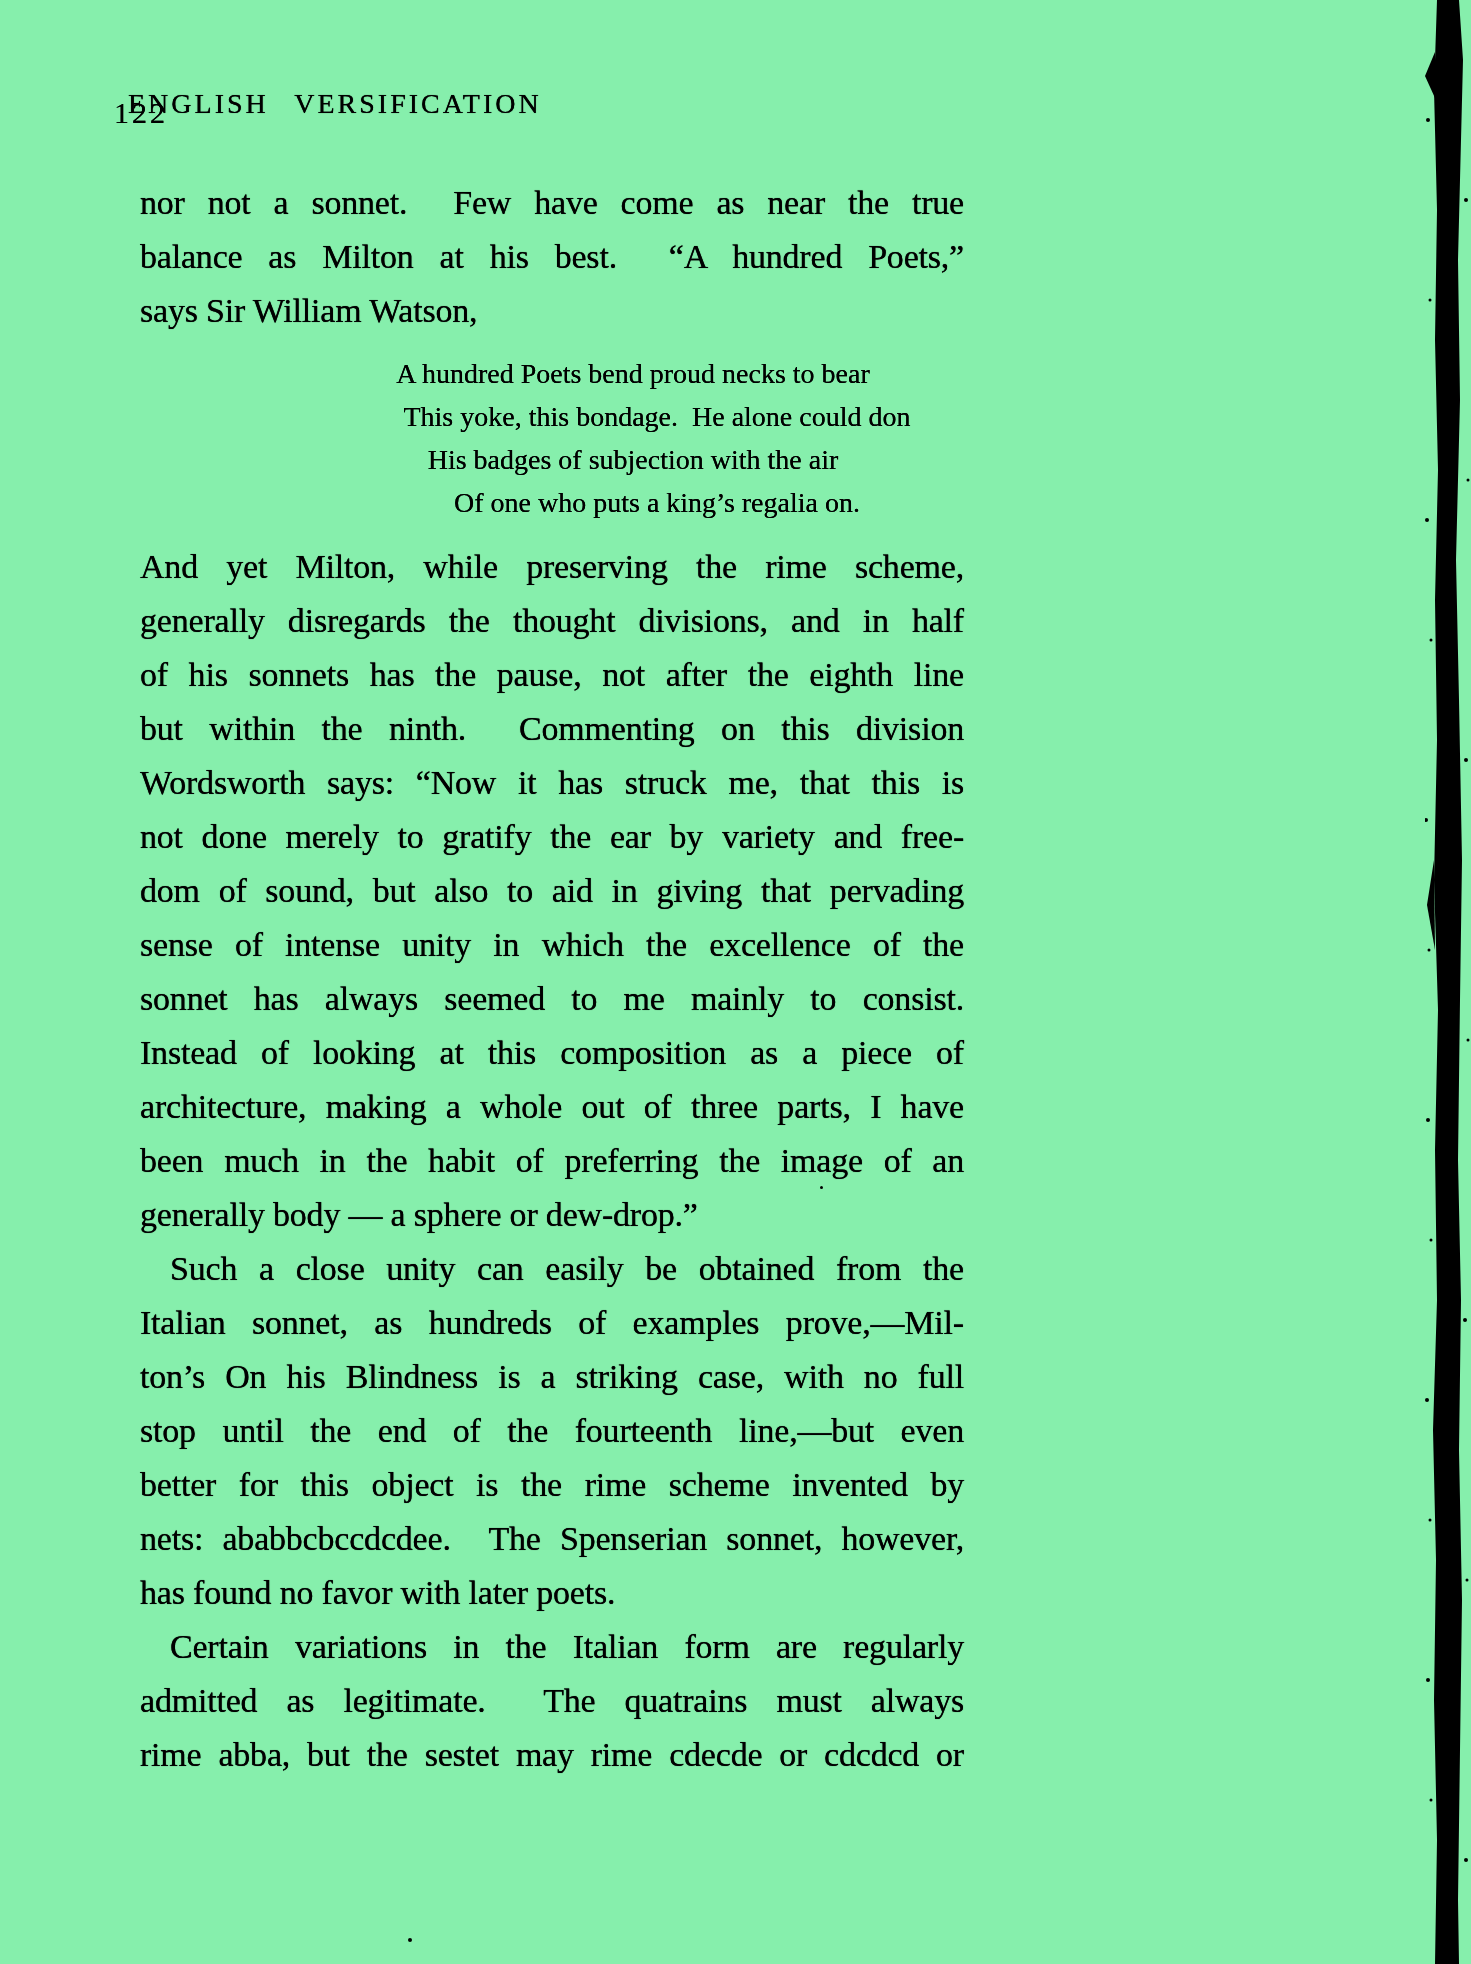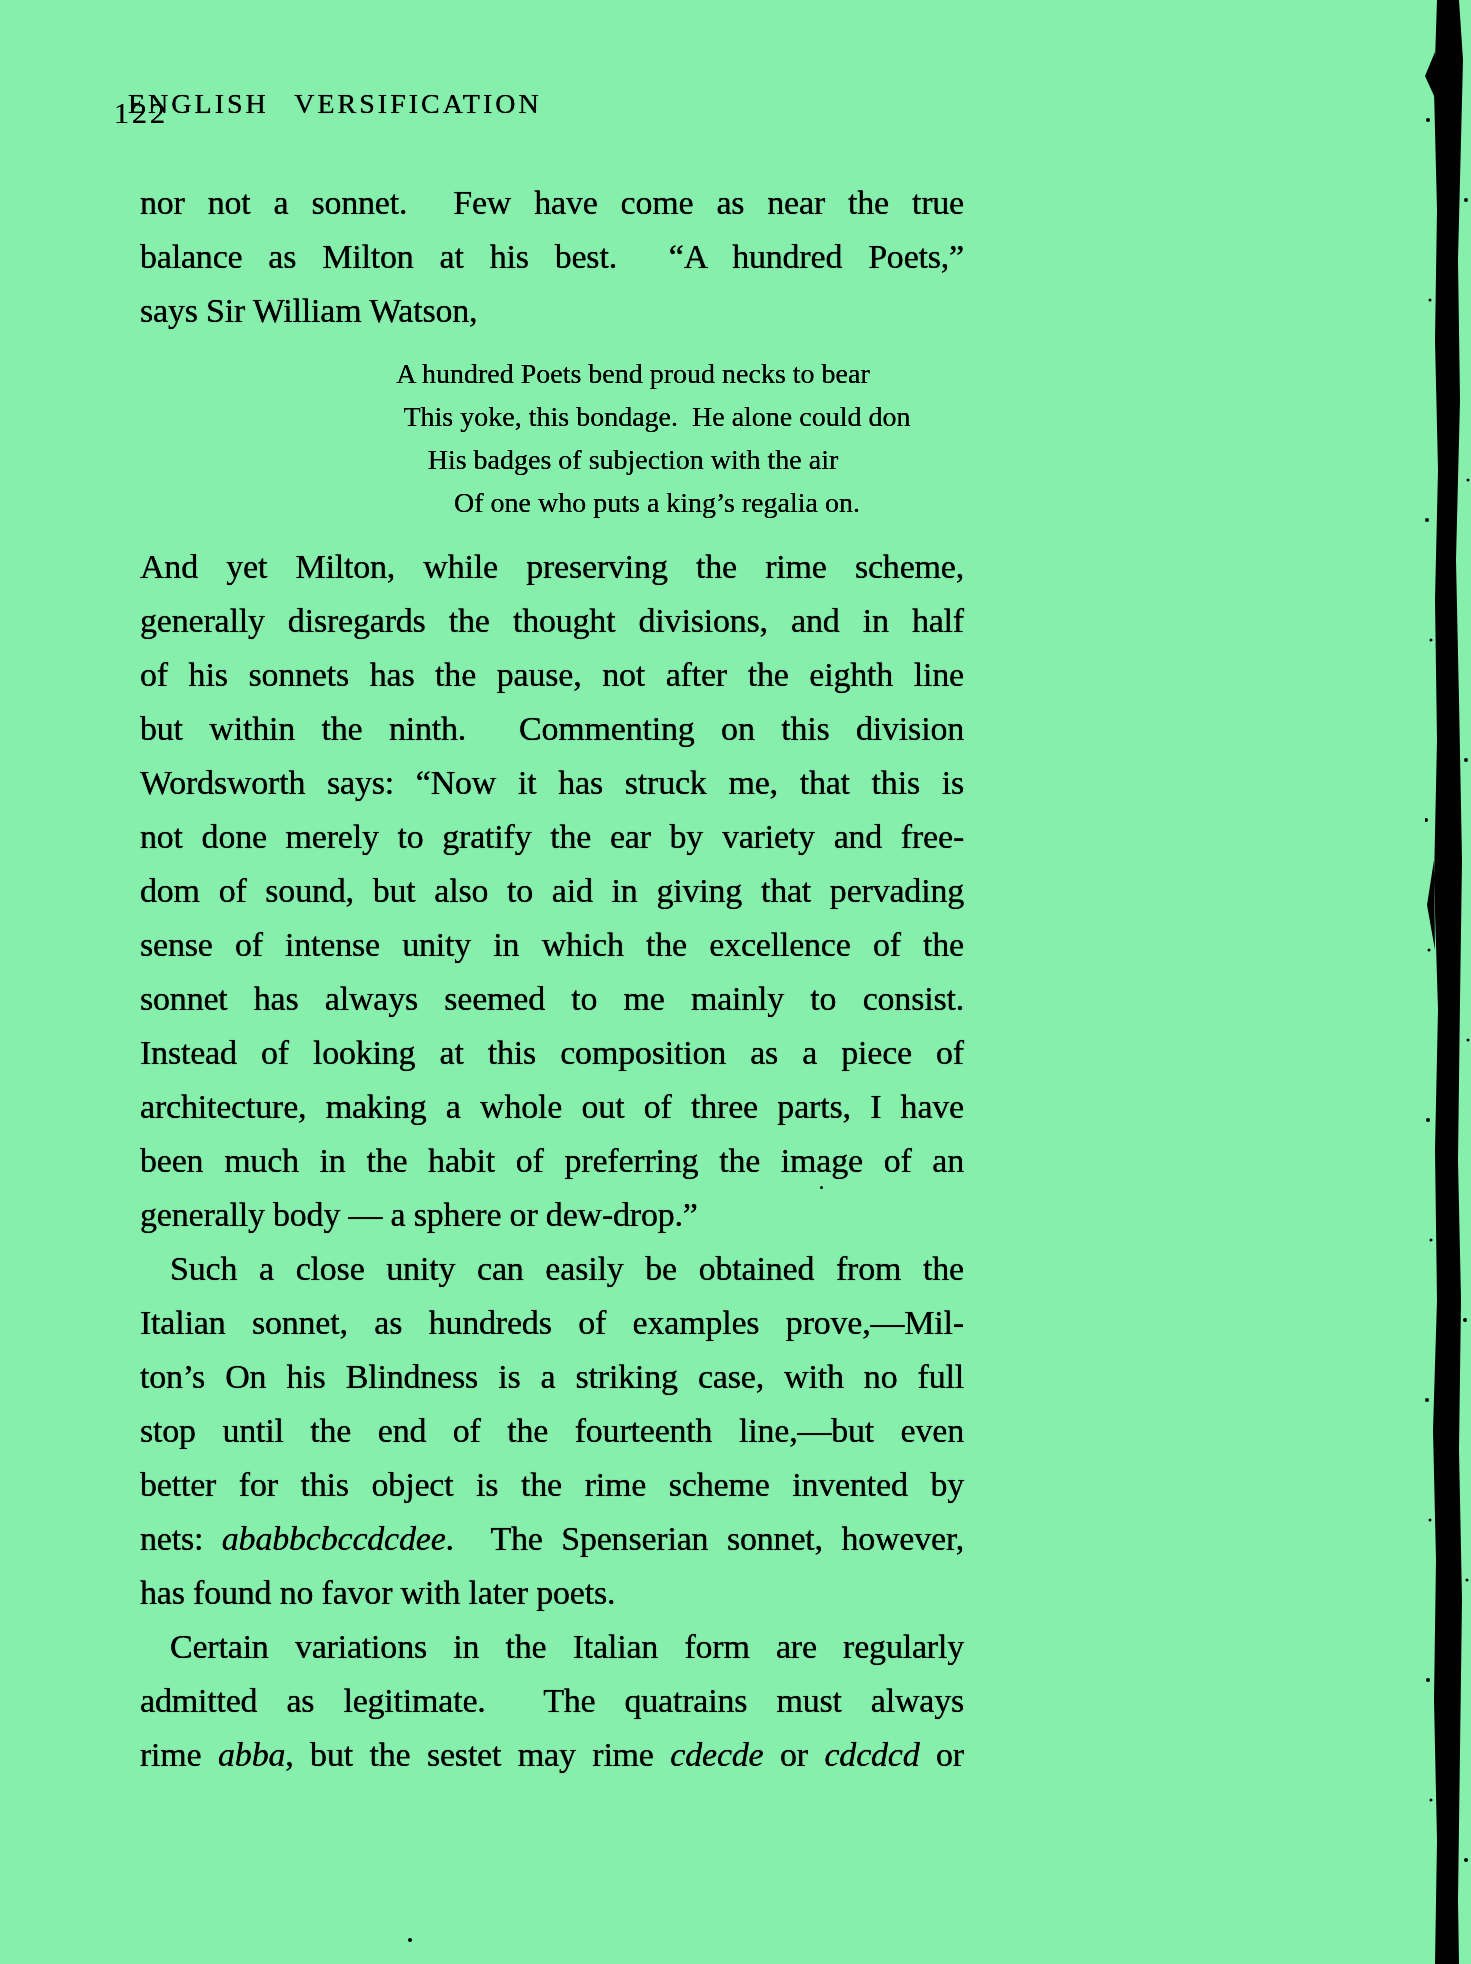--- a/index.html
+++ b/index.html
@@ -49,21 +49,21 @@
   .para.verse{
     margin:14px 0 16px 162px;
     text-align:center;
   }
   .para.verse .line{
     font-size:28px;line-height:43px;
     text-shadow:0 0 .6px #000;
     white-space:nowrap;
   }
   .para.verse .line.v1{margin-left:48px;}
-  .it{font-style:italic;}
+  .it{}
 
   
   .scan-band{position:absolute;top:0;right:0;width:46px;height:1964px;}
 
   .speck{position:absolute;background:#000;border-radius:50%;}
 </style>
 </head>
 <body>
 
 <div class="page">

